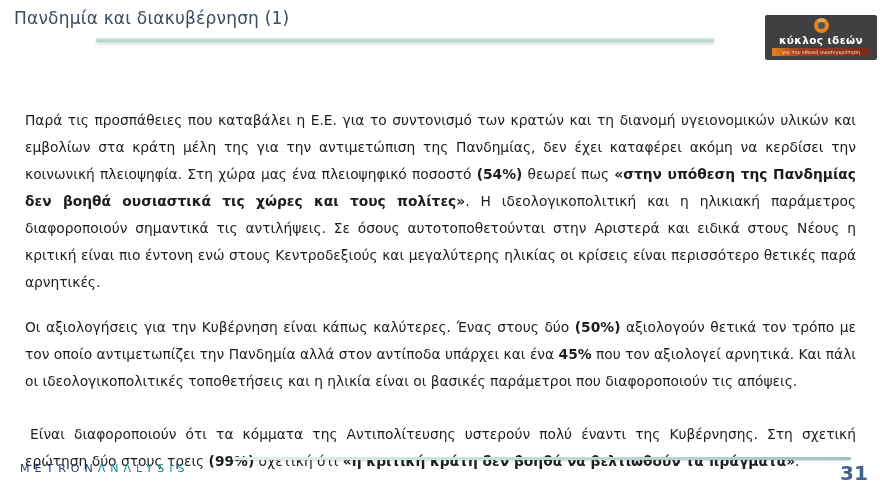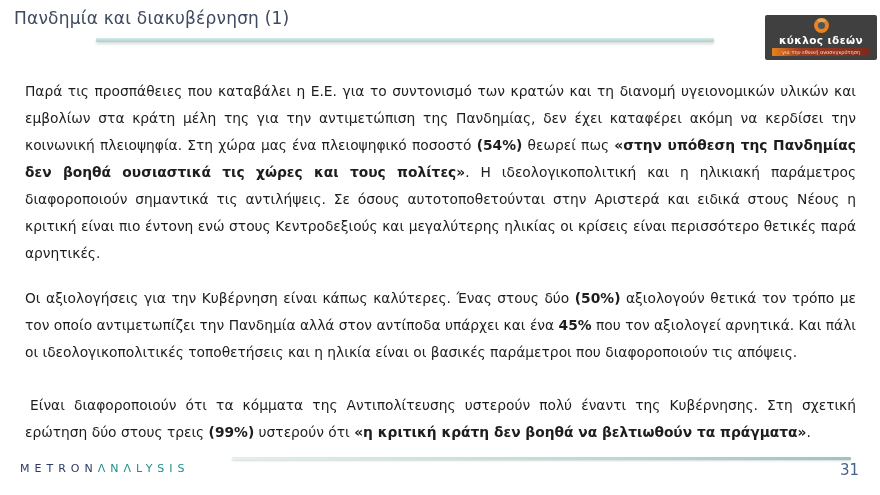--- a/index.html
+++ b/index.html
@@ -72,21 +72,21 @@
   .body-text {
     position: absolute;
     left: 25px; top: 78px;
     width: 831px;
     color: #1d1d1d;
     font-size: 13.8px;
     line-height: 27px;
     text-align: justify;
   }
   .body-text p { margin: 0; }
-  .body-text p:nth-child(1) { margin-bottom: 18px; }
+  .body-text p:nth-child(1) { margin-bottom: 18px; margin-top: 29px; }
   .body-text p:nth-child(2) { margin-bottom: 26px; }
   .body-text p.indent { text-indent: 5px; }
   .b { font-weight: bold; }
 
   
   .footer-brand {
     position: absolute;
     left: 20px; top: 462px;
     font-size: 11px;
     font-weight: normal;
@@ -100,42 +100,42 @@
     position: absolute;
     left: 232px; top: 457px;
     width: 619px; height: 3px;
     background: linear-gradient(to right, #e2efed 0%, #b5d5d1 70%, #9cc4bf 100%);
     box-shadow: 0 1px 2px rgba(90,110,110,0.25);
     border-radius: 1px;
   }
   .page-number {
     position: absolute;
     left: 840px; top: 461px;
-    font-size: 15px;
-    font-weight: normal;
+    font-size: 20px;
+    font-weight: bold;
     color: #44618c;
   }
 </style>
 </head>
 <body>
 
 <div class="slide-title">Πανδημία και διακυβέρνηση (1)</div>
 
 <div class="title-divider"></div>
 
 <div class="logo-box">
   <div class="logo-ring"></div>
   <div class="logo-name">κύκλος ιδεών</div>
   <div class="logo-tagline">για την εθνική ανασυγκρότηση</div>
 </div>
 
 <div class="body-text">
   <p><span>Παρά τις προσπάθειες που καταβάλει η Ε.Ε. για το συντονισμό των κρατών και τη διανομή υγειονομικών υλικών και εμβολίων στα κράτη μέλη της για την αντιμετώπιση της Πανδημίας, δεν έχει καταφέρει ακόμη να κερδίσει την κοινωνική πλειοψηφία. Στη χώρα μας ένα πλειοψηφικό ποσοστό </span><span class="b">(54%)</span><span> θεωρεί πως </span><span class="b">«στην υπόθεση της Πανδημίας δεν βοηθά ουσιαστικά τις χώρες και τους πολίτες»</span><span>. Η ιδεολογικοπολιτική και η ηλικιακή παράμετρος διαφοροποιούν σημαντικά τις αντιλήψεις. Σε όσους αυτοτοποθετούνται στην Αριστερά και ειδικά στους Νέους η κριτική είναι πιο έντονη ενώ στους Κεντροδεξιούς και μεγαλύτερης ηλικίας οι κρίσεις είναι περισσότερο θετικές παρά αρνητικές.</span></p>
   <p><span>Οι αξιολογήσεις για την Κυβέρνηση είναι κάπως καλύτερες. Ένας στους δύο </span><span class="b">(50%)</span><span> αξιολογούν θετικά τον τρόπο με τον οποίο αντιμετωπίζει την Πανδημία αλλά στον αντίποδα υπάρχει και ένα </span><span class="b">45%</span><span> που τον αξιολογεί αρνητικά. Και πάλι οι ιδεολογικοπολιτικές τοποθετήσεις και η ηλικία είναι οι βασικές παράμετροι που διαφοροποιούν τις απόψεις.</span></p>
-  <p class="indent"><span>Είναι διαφοροποιούν ότι τα κόμματα της Αντιπολίτευσης υστερούν πολύ έναντι της Κυβέρνησης. Στη σχετική ερώτηση δύο στους τρεις </span><span class="b">(99%)</span><span> υστερούν ότι </span><span class="b">«η κριτική κράτη δεν βοηθά να βελτιωθούν τα πράγματα»</span><span>.</span></p>
+  <p class="indent"><span>Είναι διαφοροποιούν ότι τα κόμματα της Αντιπολίτευσης υστερούν πολύ έναντι της Κυβέρνησης. Στη σχετική ερώτηση δύο στους τρεις </span><span class="b">(99%)</span><span> σχετική ότι </span><span class="b">«η κριτική κράτη δεν βοηθά να βελτιωθούν τα πράγματα»</span><span>.</span></p>
 </div>
 
 <div class="footer-brand">
   <span class="brand-navy">METRON</span><span class="brand-teal">ΛNΛLYSIS</span>
 </div>
 
 <div class="footer-divider"></div>
 
 <div class="page-number">31</div>
 

